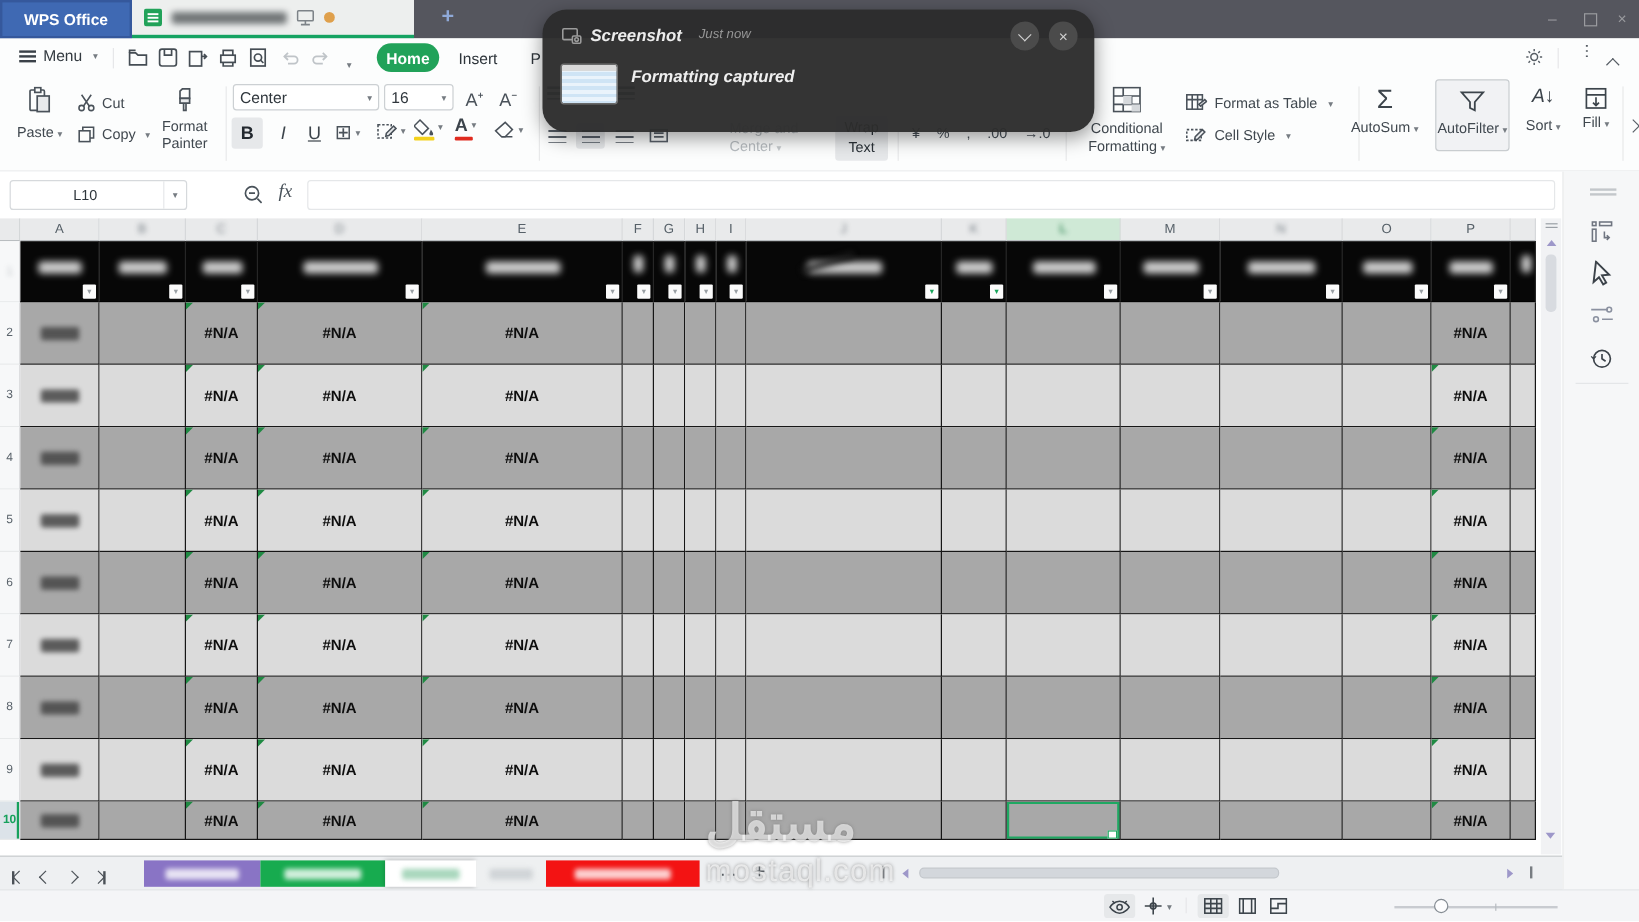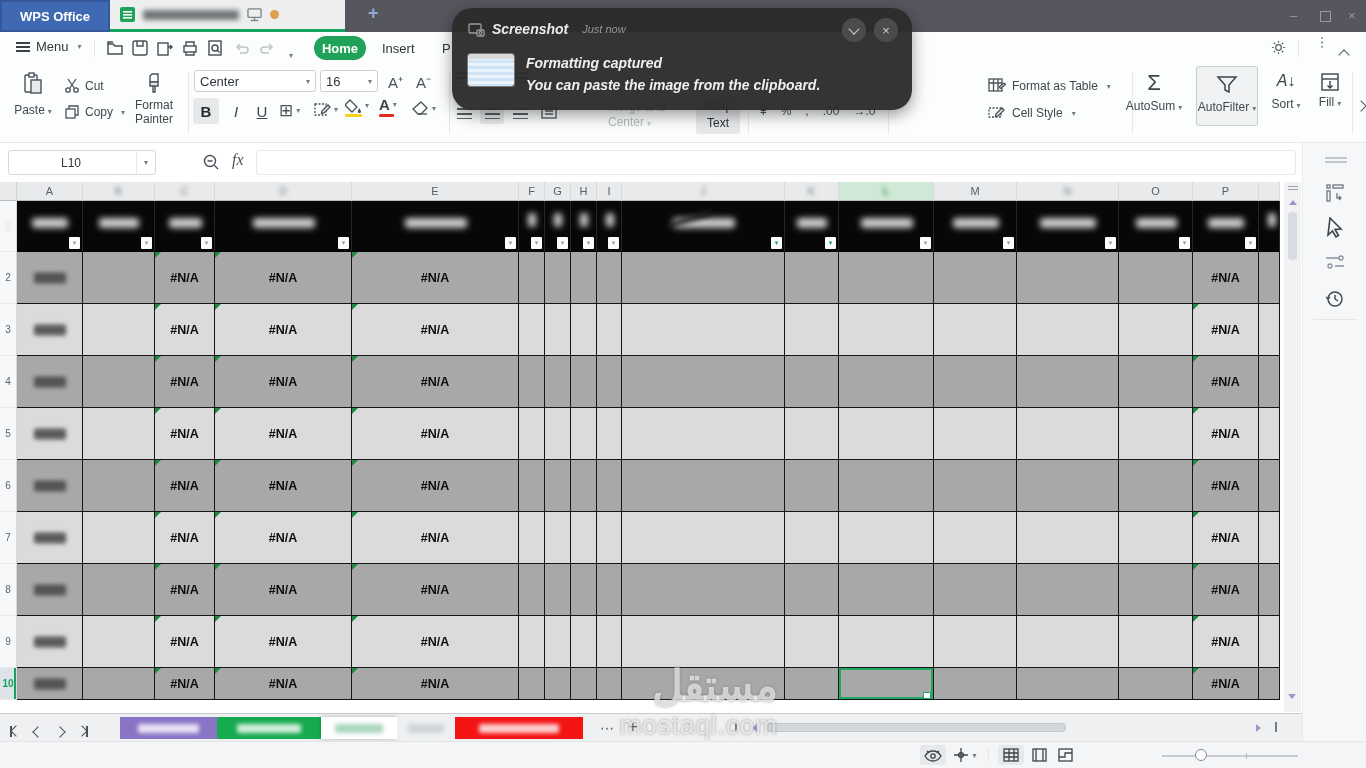--- a/index.html
+++ b/index.html
@@ -121,21 +121,21 @@
   #notif .title{font-size:14px;font-weight:bold;font-style:italic;color:#ececec;}
   #notif .time{font-size:11px;font-style:italic;color:#969696;margin-left:7px;}
   .nbtn{width:24px;height:24px;border-radius:50%;background:#4b4b4b;color:#d0d0d0;font-size:11px;
      display:flex;align-items:center;justify-content:center;}
   #thumb{position:absolute;left:16px;top:46px;width:46px;height:32px;border-radius:2px;background:
      linear-gradient(180deg,#d9d9d9 0 5px,rgba(0,0,0,0) 5px),
      repeating-linear-gradient(180deg,#cfe4f5 0 3px,#eaf3fb 3px 6px);outline:1px solid #777;}
   .ntext{font-size:14px;font-weight:bold;font-style:italic;color:#efefef;line-height:22px;}
 
   
-  #watermark{position:absolute;left:588px;top:662px;width:190px;text-align:right;z-index:150;pointer-events:none;
+  #watermark{position:absolute;left:588px;top:662px;width:190px;text-align:left;z-index:150;pointer-events:none;
      color:rgba(255,255,255,.62);text-shadow:0 0 3px rgba(120,120,120,.75);}
   #watermark .w1{font-size:42px;font-weight:bold;line-height:48px;}
   #watermark .w2{font-size:26px;line-height:30px;letter-spacing:1px;}
   svg{display:block;}
 </style>
 </head>
 <body>
 
 <div id="app">
 
@@ -355,20 +355,32 @@
 
     <div class="abs flexc" style="left:760px;top:40px;" id="numicons">
         <span class="numico">¥</span>
         <span class="numico">%</span>
         <span class="numico">,</span>
         <span class="numico">.00</span>
         <span class="numico">→.0</span>
       </div>
     <div class="rdiv" style="left:888px;"></div>
 
+    <div class="abs" style="left:900px;top:8px;width:78px;text-align:center;">
+      <svg width="24" height="22" viewBox="0 0 24 22" style="margin:0 auto;" fill="none" stroke="#4a525a" stroke-width="1.4">
+          <rect x="1" y="1" width="22" height="20"></rect>
+          <path d="M1 8h22M1 15h22M9 1v7M16 8v7M9 15v6"></path>
+          <rect x="9" y="8" width="7" height="7" fill="#d6d9dc" stroke="none"></rect>
+          <rect x="16" y="15" width="7" height="6" fill="#d6d9dc" stroke="none"></rect>
+        </svg>
+      <div class="rlbl" style="margin-top:6px;line-height:15px;">
+          <div>Conditional</div>
+          <div><span>Formatting</span><span class="dd">▾</span></div>
+        </div>
+    </div>
     <div class="abs flexc" style="left:988px;top:14px;gap:6px;">
       <svg width="18" height="16" viewBox="0 0 18 16" fill="none" stroke="#4a525a" stroke-width="1.3">
           <rect x="1" y="1" width="13" height="12"></rect>
           <path d="M1 5h13M5.5 1v12M10 1v12"></path>
           <path d="M11 9l5-4 1.5 1.5-5 4z" fill="#e8eaec"></path>
         </svg>
       <span class="rlbl">Format as Table</span>
         <span class="dd">▾</span>
     </div>
     <div class="abs flexc" style="left:988px;top:41px;gap:6px;">
@@ -1023,21 +1035,20 @@
     </div>
     <div class="abs flexc" style="right:14px;top:10px;gap:8px;">
       <span class="nbtn">
           <span class="chev" style="border-color:#d0d0d0;transform:rotate(45deg);margin-top:-3px;"></span>
         </span>
       <span class="nbtn" style="font-size:13px;">×</span>
     </div>
     <div id="thumb"></div>
     <div class="abs" style="left:74px;top:44px;">
       <div class="ntext">Formatting captured</div>
-      <div class="ntext">You can paste the image from the clipboard.</div>
     </div>
   </div>
 
   <div id="watermark">
     <div class="w1">مستقل</div>
     <div class="w2">mostaql.com</div>
   </div>
 
 </div>
 

